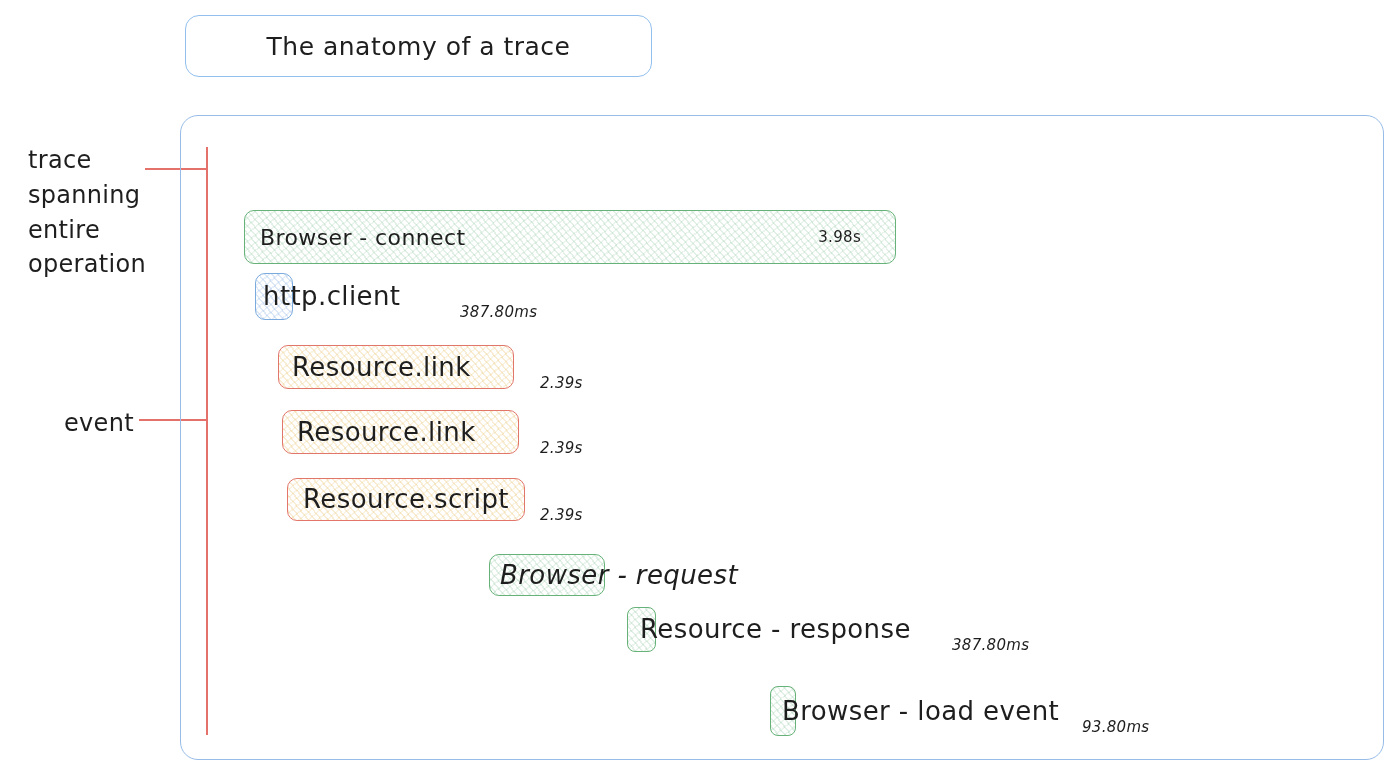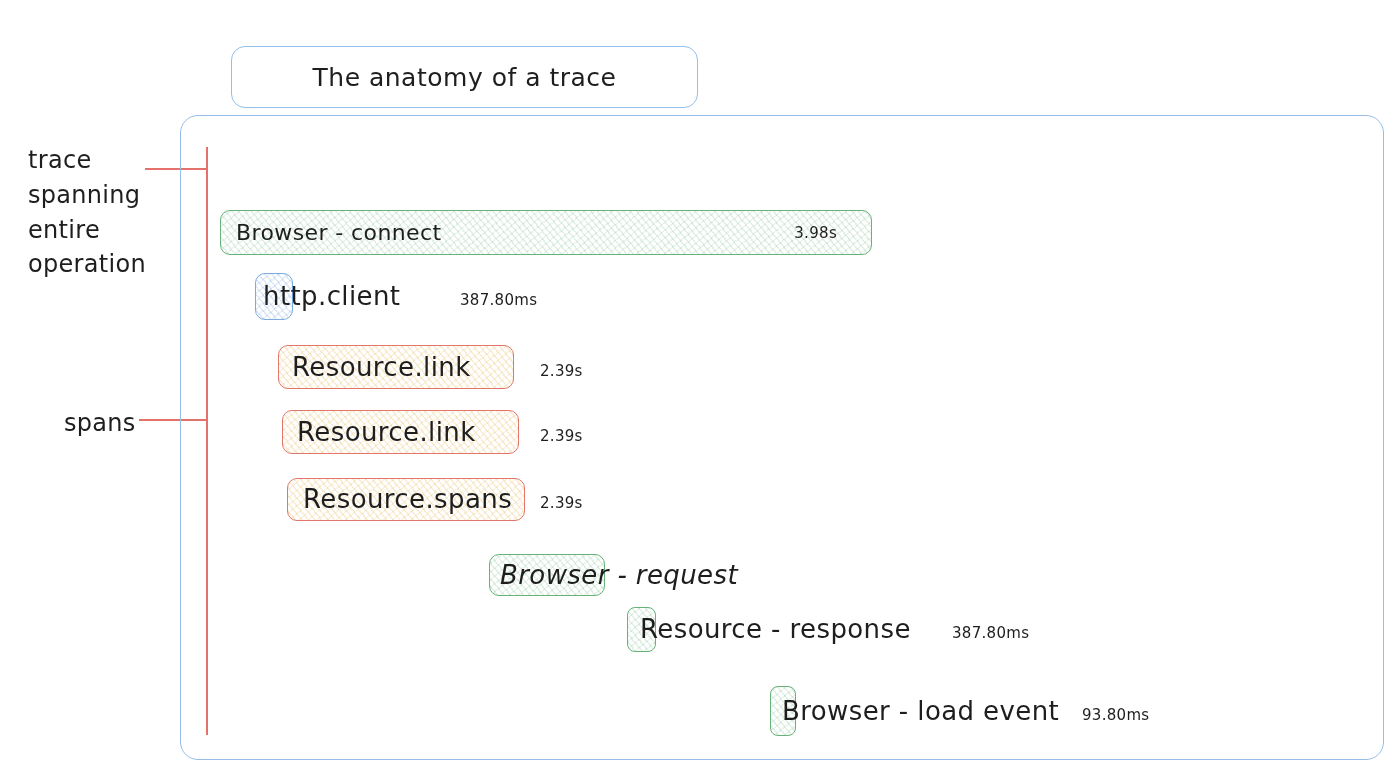--- a/index.html
+++ b/index.html
@@ -7,24 +7,24 @@
     position:relative;
     width:1400px;height:783px;
     background:#ffffff;
     font-family:"DejaVu Sans", sans-serif;
     color:#1e1e1e;
     overflow:hidden;
   }
 
   
   .title-box{
-    position:absolute;left:185px;top:46px;width:467px;height:62px;
+    position:absolute;left:185px;top:15px;width:467px;height:62px;
     border:1.6px solid #92bfed;border-radius:14px;
     display:flex;align-items:center;justify-content:center;
-    box-sizing:border-box;background:#fff;margin-left:46px;
+    box-sizing:border-box;background:#fff;
   }
   .title-box span{font-size:25px;letter-spacing:.5px;}
 
   
   .outer-container{
     position:absolute;left:180px;top:115px;width:1204px;height:645px;
     border:1.6px solid #97bce8;border-radius:18px;box-sizing:border-box;
   }
 
   
@@ -68,30 +68,30 @@
     border:1.5px solid #7aaade;
   }
 
   
   .bar{
     position:absolute;box-sizing:border-box;border-radius:10px;
     display:flex;align-items:center;justify-content:space-between;
     padding:0 24px 0 15px;
   }
   .trace-bar{left:222px;top:143px;width:1133px;height:45px;}
-  .connect-bar{left:220px;top:210px;width:652px;height:45px;padding-right:34px;}
+  .connect-bar{left:244px;top:210px;width:652px;height:54px;padding-right:34px;}
   .bar-label{font-size:22px;letter-spacing:.4px;white-space:nowrap;}
   .duration{font-size:15px;letter-spacing:.3px;white-space:nowrap;}
 
   
   .row{position:absolute;}
   .span-box{position:absolute;left:0;top:0;box-sizing:border-box;border-radius:10px;}
   .span-box.small{border-radius:8px;}
   .overflow-label{position:absolute;top:0;font-size:26px;letter-spacing:.4px;white-space:nowrap;}
-  .row .duration{position:absolute;top:4px;}
+  .row .duration{position:absolute;top:16px;font-style:italic;}
 
   .http-row{left:255px;top:273px;height:47px;}
   .http-row .span-box{width:38px;height:47px;}
   .http-row .overflow-label{left:8px;line-height:47px;}
   .http-row .duration{left:205px;line-height:47px;}
 
   .rlink1-row{left:278px;top:345px;height:44px;}
   .rlink1-row .span-box{width:236px;height:44px;}
   .rlink1-row .overflow-label{left:14px;line-height:44px;}
   .rlink1-row .duration{left:262px;line-height:44px;}
@@ -123,21 +123,21 @@
 </head>
 <body>
 
 <div class="canvas">
 
   <div class="title-box">
     <span>The anatomy of a trace</span>
   </div>
 
   <div class="annotation trace-annotation">trace spanning entire operation</div>
-  <div class="annotation spans-annotation">spans</div>
+  <div class="annotation spans-annotation">event</div>
   <div class="red-line vline"></div>
   <div class="red-line hline h1"></div>
   <div class="red-line hline h2"></div>
 
   <div class="outer-container"></div>
 
 
   <div class="bar green-fill connect-bar">
     <span class="bar-label">Browser - connect</span>
     <span class="duration">3.98s</span>
@@ -156,21 +156,21 @@
   </div>
 
   <div class="row rlink2-row">
     <div class="span-box yellow-fill"></div>
     <span class="overflow-label">Resource.link</span>
     <span class="duration">2.39s</span>
   </div>
 
   <div class="row rscript-row">
     <div class="span-box yellow-fill"></div>
-    <span class="overflow-label">Resource.spans</span>
+    <span class="overflow-label">Resource.script</span>
     <span class="duration">2.39s</span>
   </div>
 
   <div class="row request-row">
     <div class="span-box green-fill"></div>
     <span class="overflow-label">Browser - request</span>
   </div>
 
   <div class="row response-row">
     <div class="span-box small green-fill"></div>

